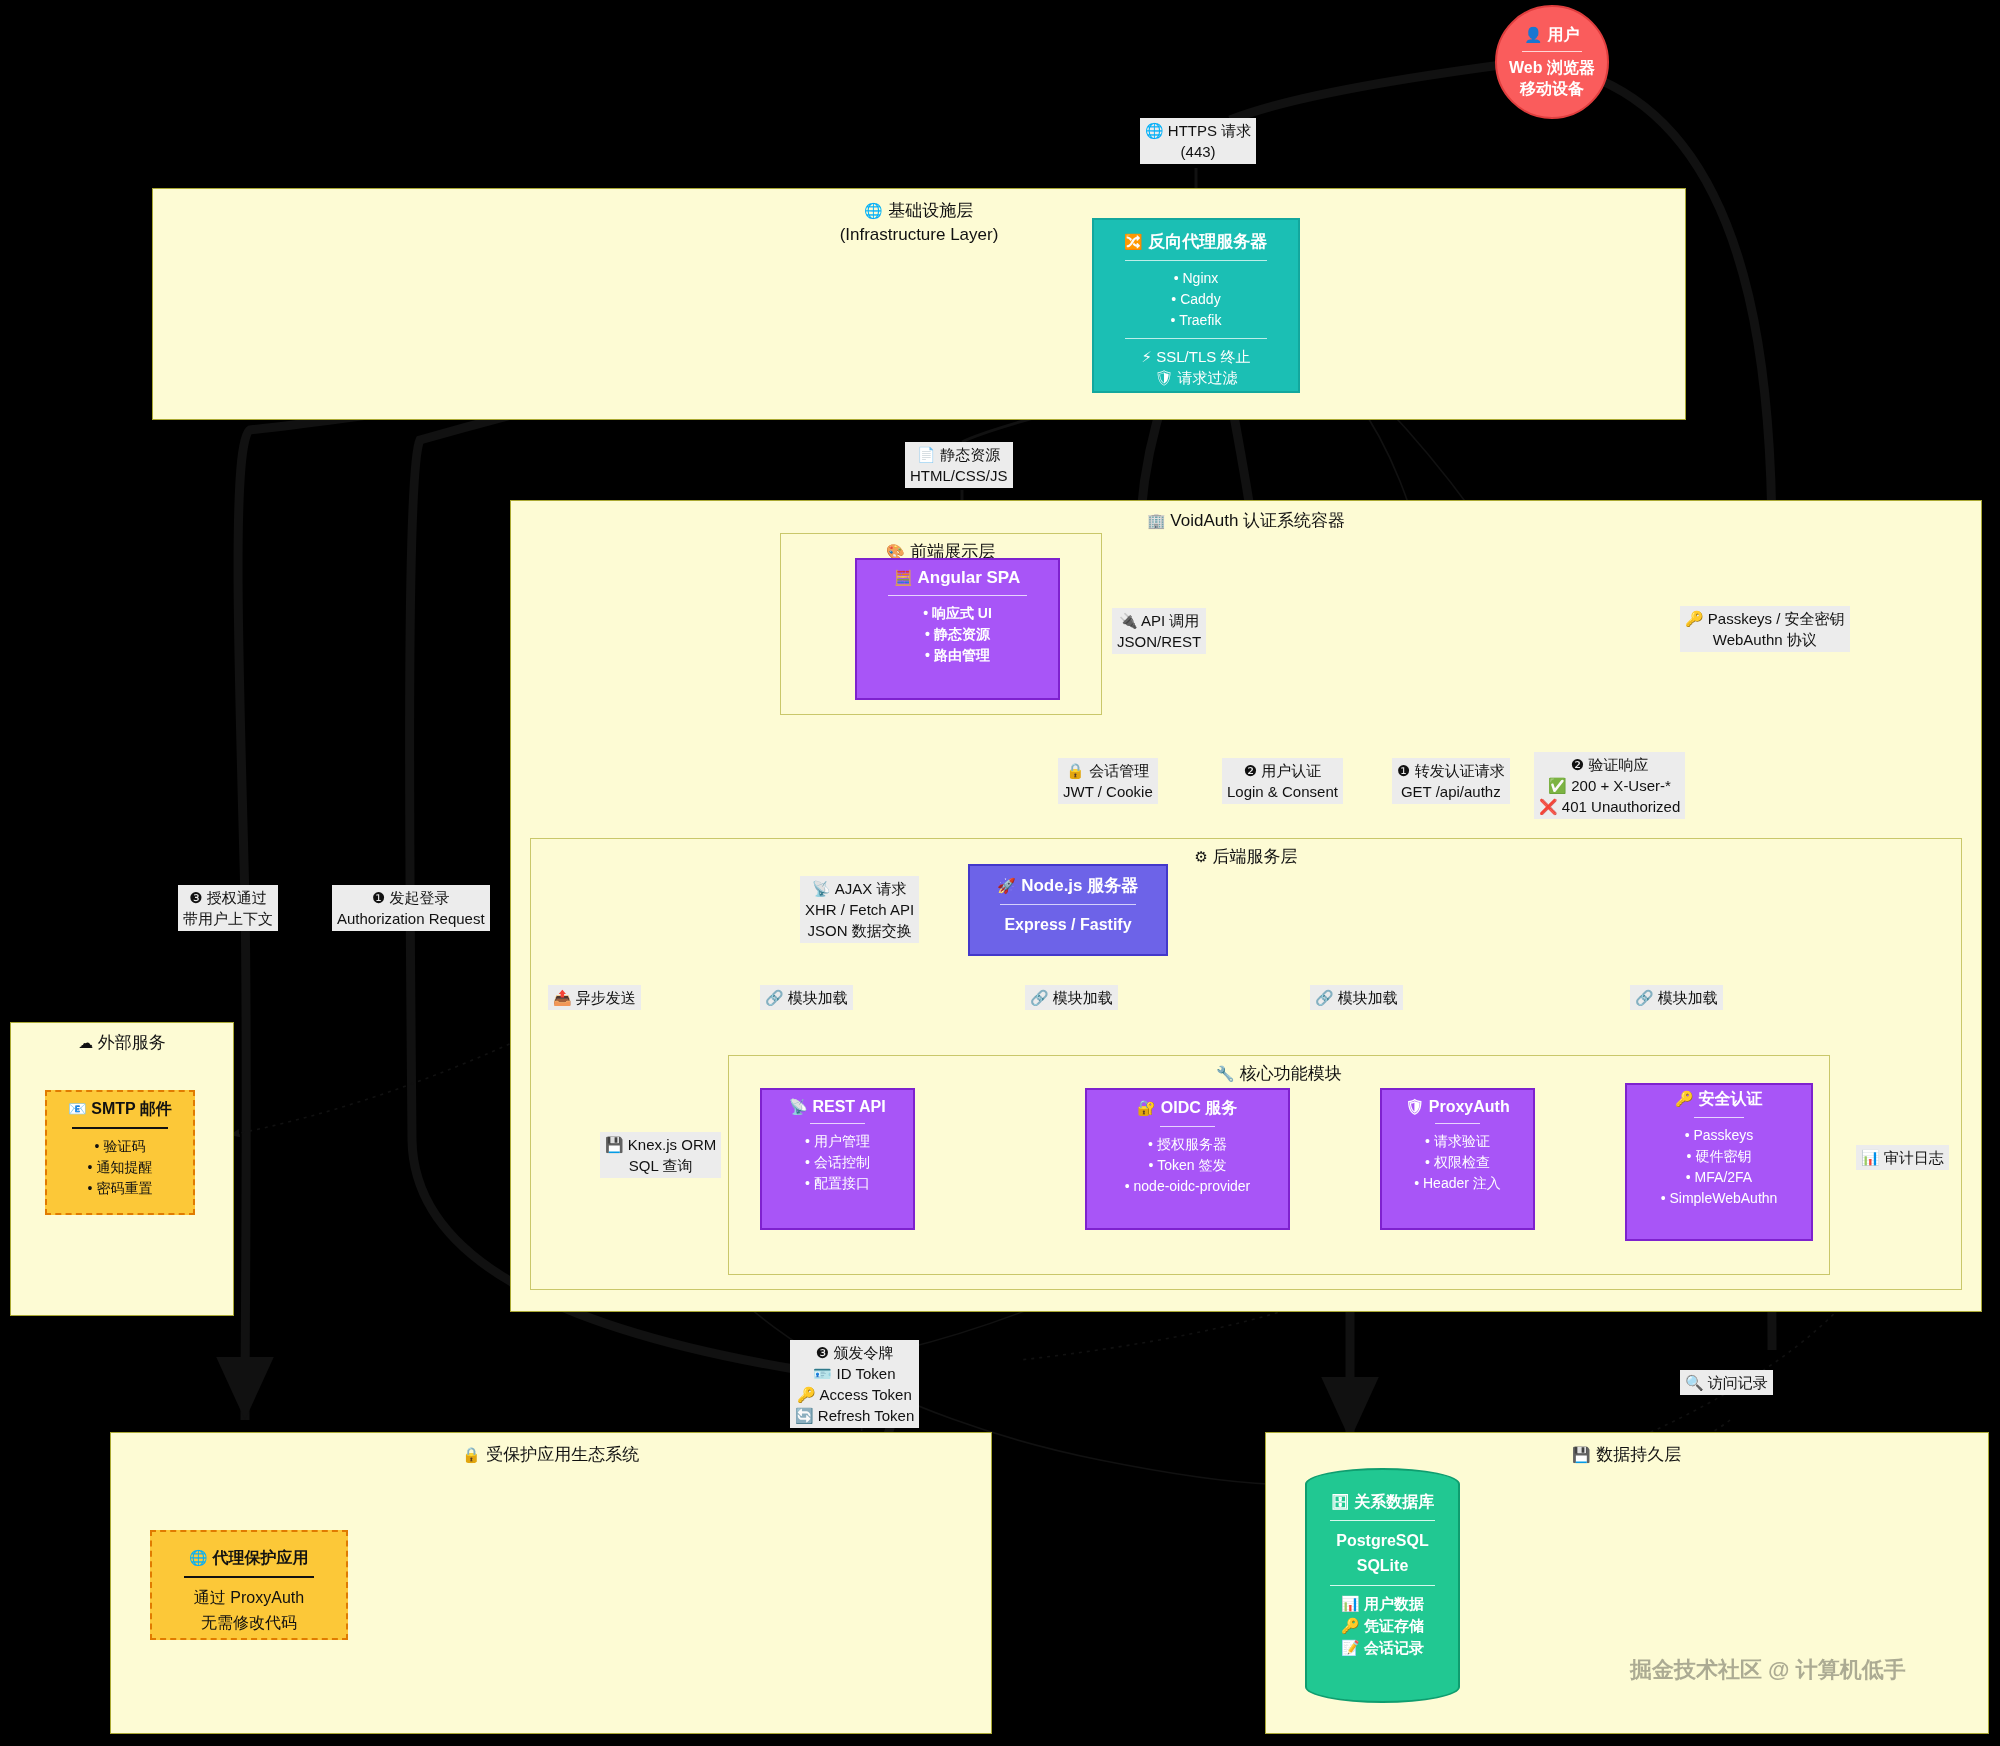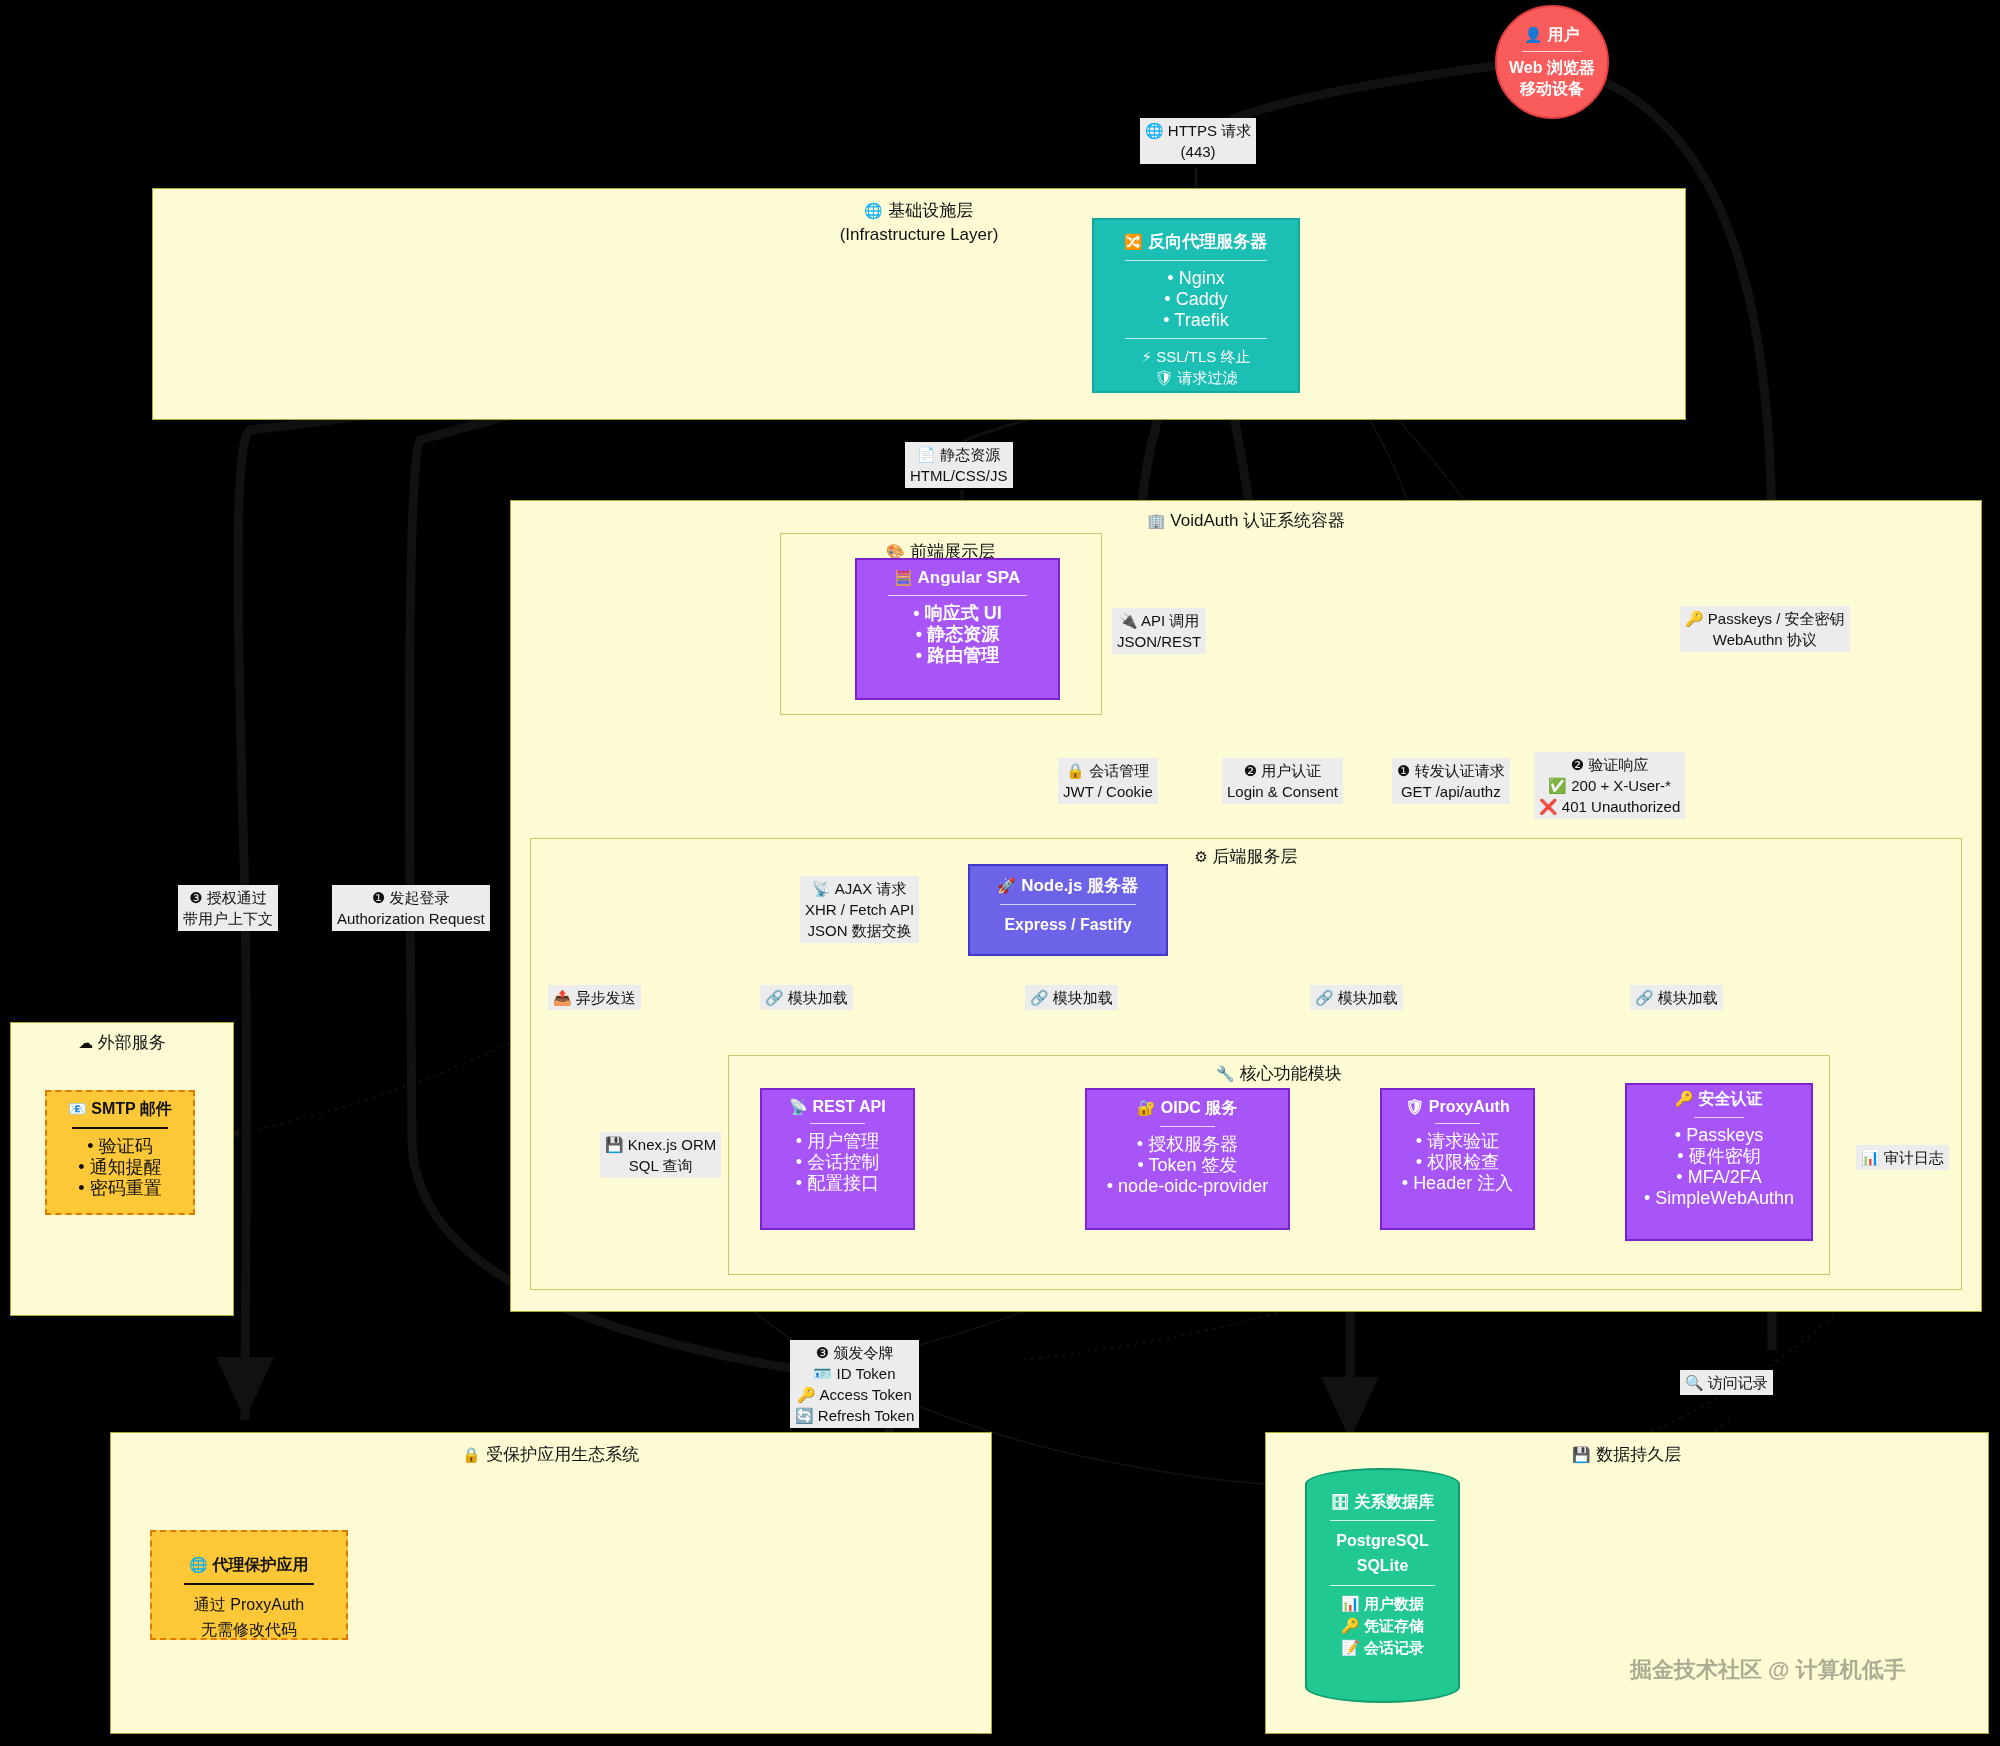--- a/index.html
+++ b/index.html
@@ -5,21 +5,21 @@
   html,body{margin:0;padding:0;background:#000;}
   body{font-family:"Liberation Sans","DejaVu Sans",sans-serif;}
   #stage{position:relative;width:2000px;height:1746px;background:#000;overflow:hidden;}
   .layer{position:absolute;background:#fdfbd4;border:1.5px solid #aaa833;}
   .layer-title{position:absolute;left:0;right:0;text-align:center;color:#111;font-size:17px;white-space:nowrap;}
   .sublayer{position:absolute;background:#fdfbd4;border:1px solid #c9c76a;}
   .node{position:absolute;box-sizing:border-box;text-align:center;}
   .node .hd{font-weight:bold;font-size:17px;white-space:nowrap;}
   .node .rule{height:1px;margin:7px auto;width:74%;}
   .node ul{list-style:none;margin:0;padding:0;}
-  .node li{font-size:18px;line-height:21px;white-space:nowrap;}
+  .node li{font-size:14px;line-height:21px;white-space:nowrap;}
   .node .ln{font-size:16px;line-height:25px;font-weight:bold;white-space:nowrap;}
 
   .n-teal{background:#1bbfb4;border:2px solid #13a79d;color:#fff;}
   .n-teal .rule{background:#bdeee9;}
   .n-purple{background:#a855f7;border:2px solid #7e22ce;color:#fff;}
   .n-purple .rule{background:#e8d4fd;}
   .n-indigo{background:#6d63e8;border:2px solid #4338ca;color:#fff;}
   .n-indigo .rule{background:#d4d1fb;}
   .n-orange{background:#fcc838;border:2px dashed #e07b00;color:#111;}
   .n-orange .rule{background:#111;height:2px;}
@@ -389,21 +389,21 @@
     <div><span class="ico">🔍</span>
       <span>访问记录</span></div>
   </div>
 
   <div class="layer" style="left:110px;top:1432px;width:880px;height:300px;">
     <div class="layer-title" style="top:10px;">
       <span class="ico">🔒</span>
       <span>受保护应用生态系统</span>
     </div>
   </div>
-  <div class="node n-orange" style="left:150px;top:1530px;width:198px;height:110px;padding:23px 4px;">
+  <div class="node n-orange" style="left:150px;top:1530px;width:198px;height:110px;padding:16px 4px;">
     <div class="hd" style="font-size:16px">
       <span class="ico">🌐</span>
       <span>代理保护应用</span>
     </div>
     <div class="rule" style="width:70%"></div>
     <div class="ln" style="font-weight:normal">通过 ProxyAuth</div>
     <div class="ln" style="font-weight:normal">无需修改代码</div>
   </div>
 
   <div class="layer" style="left:1265px;top:1432px;width:722px;height:300px;">

